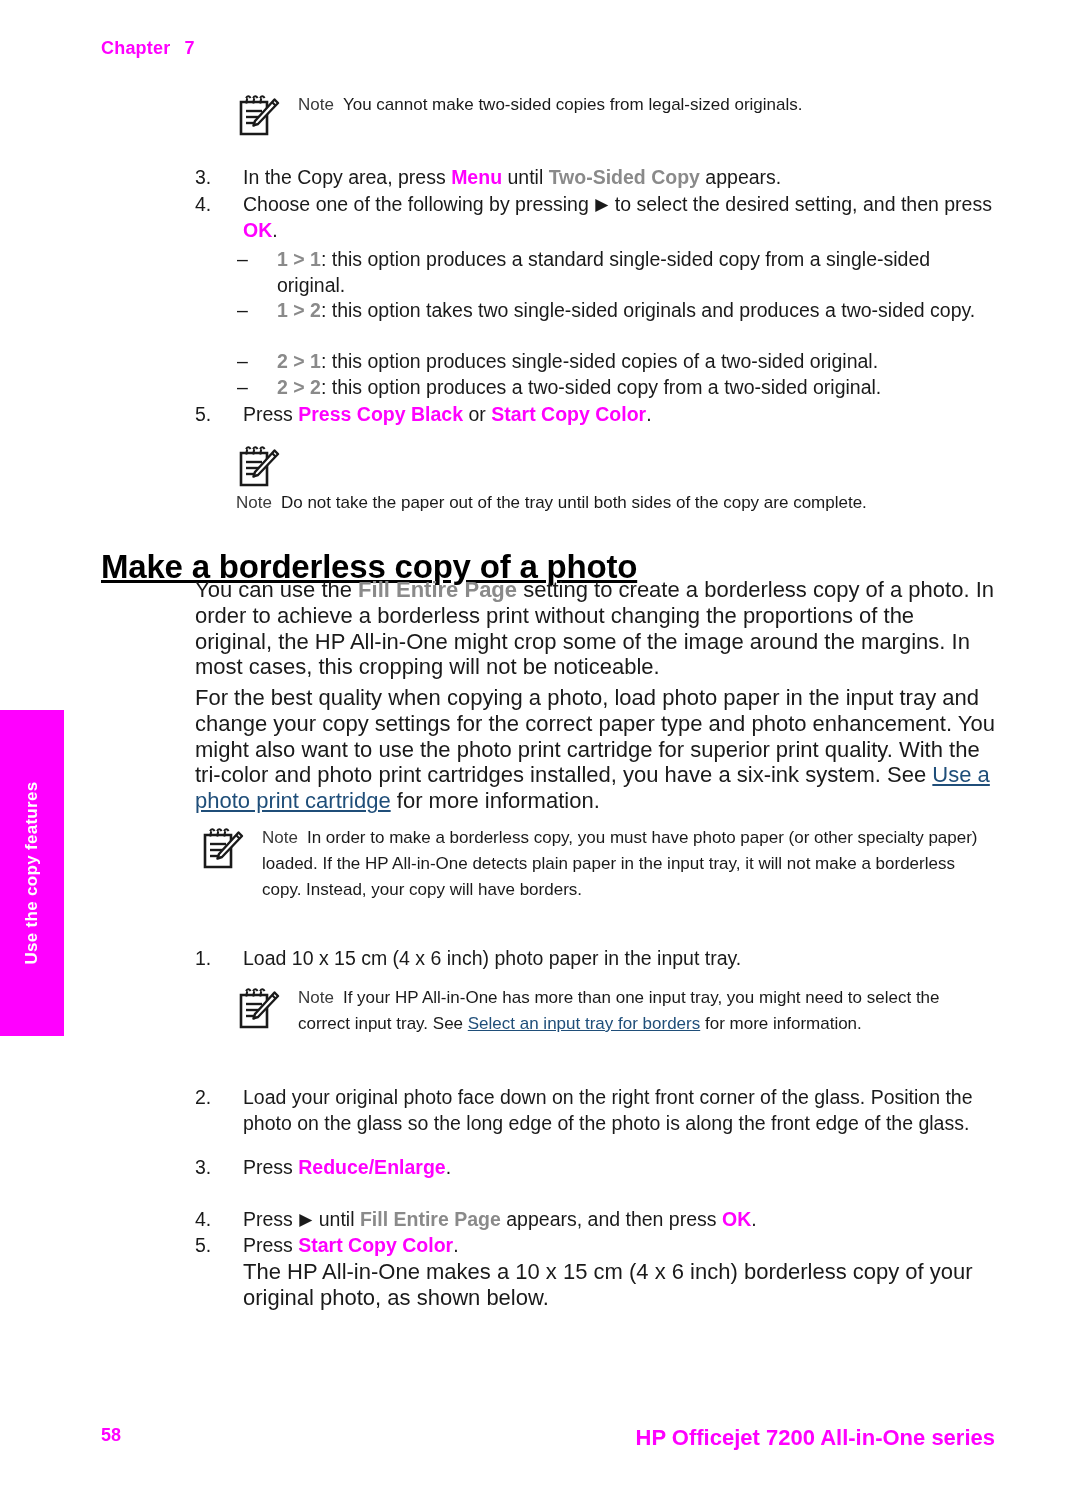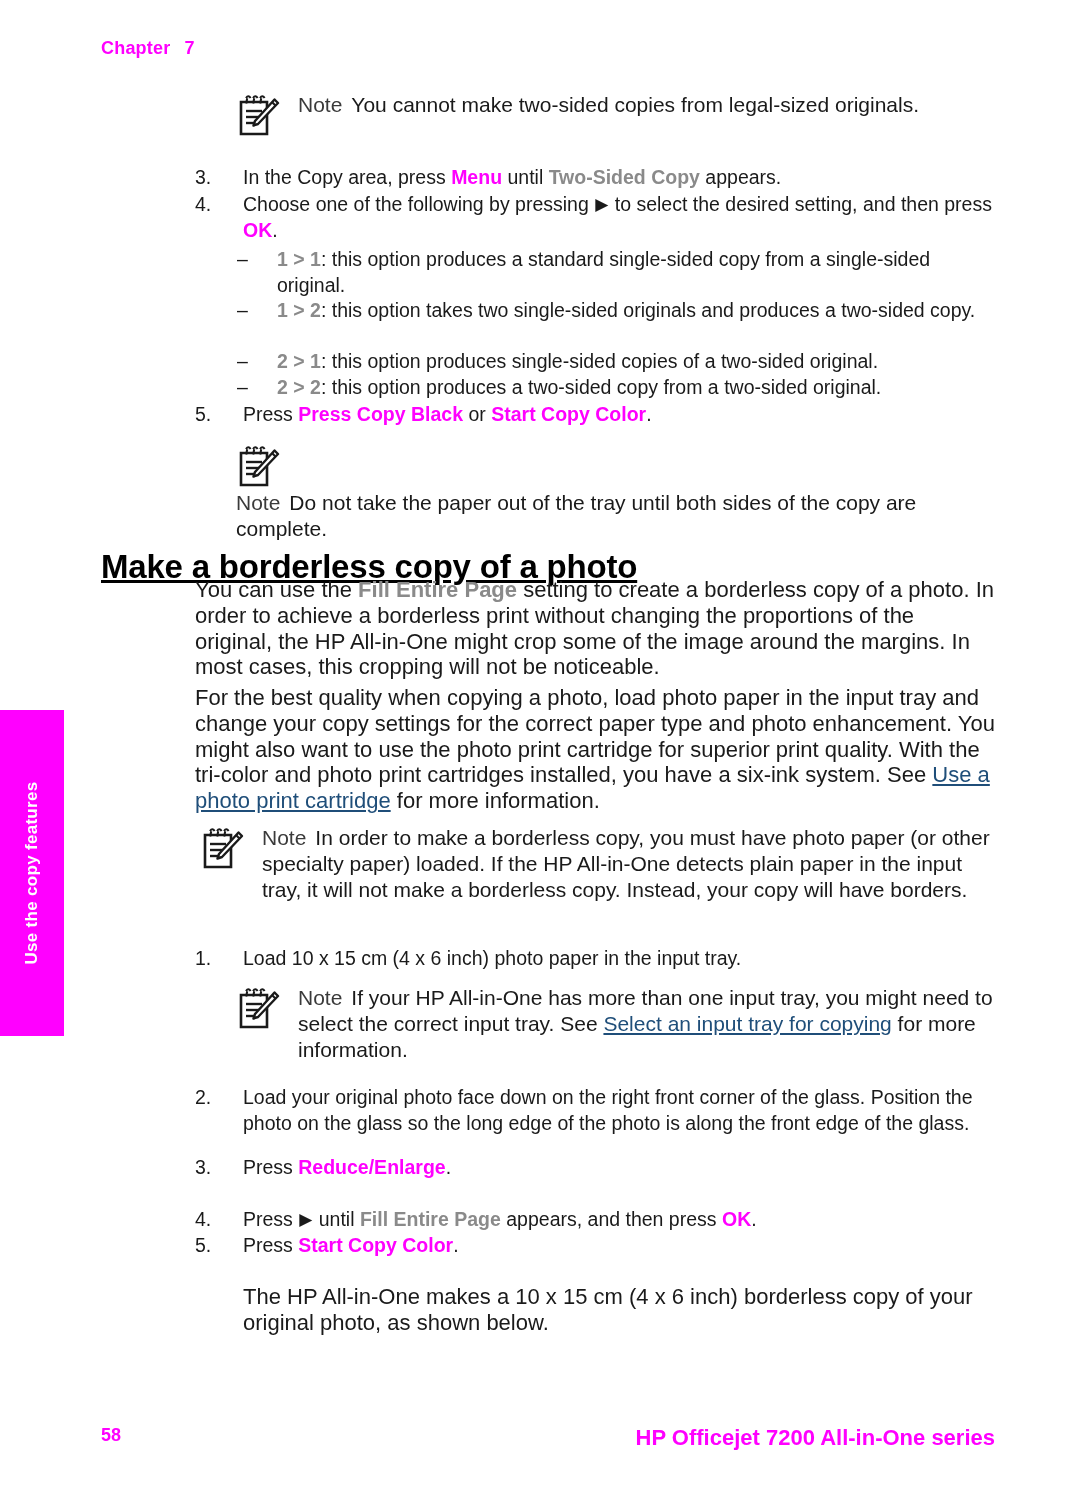--- a/index.html
+++ b/index.html
@@ -64,21 +64,21 @@
   }
   .note-icon {
     flex: 0 0 auto;
     width: 46px;
     height: 46px;
     margin-right: 16px;
     margin-top: 1px;
   }
   .note-icon svg { display: block; }
   .note-body {
-    font-size: 21px;
+    font-size: 17px;
     line-height: 25.8px;
     color: #1a1a1a;
   }
   .note-word {
     color: #3a3a3a;
     font-weight: normal;
   }
   .note-gap { display: inline-block; width: 9px; }
 
   
@@ -320,21 +320,21 @@
         <line x1="11.2" y1="5.2" x2="10.2" y2="10.5" stroke="#1a1a1a" stroke-width="2.1"></line>
         <path d="M17 5 q2.4 -3.4 4.6 0" fill="none" stroke="#1a1a1a" stroke-width="2.1"></path>
         <line x1="18.2" y1="5.2" x2="17.2" y2="10.5" stroke="#1a1a1a" stroke-width="2.1"></line>
         <path d="M24 5 q2.4 -3.4 4.6 0" fill="none" stroke="#1a1a1a" stroke-width="2.1"></path>
         <line x1="25.2" y1="5.2" x2="24.2" y2="10.5" stroke="#1a1a1a" stroke-width="2.1"></line>
         <path d="M38.5 6.5 L42 10 L22 31 L17.5 32.5 L19 28 Z" fill="#ffffff" stroke="#1a1a1a" stroke-width="2.4" stroke-linejoin="round"></path>
         <line x1="36.2" y1="9.2" x2="39.4" y2="12.4" stroke="#1a1a1a" stroke-width="2.1"></line>
       </svg>
     </div>
     <div class="note-body">
-      <span class="note-word">Note</span><span class="note-gap"></span><span>If your HP All-in-One has more than one input tray, you might need to select the correct input tray. See </span><a class="link" href="#">Select an input tray for copying</a><span> for more information.</span>
+      <span class="note-word">Note</span><span class="note-gap"></span><span>If your HP All-in-One has more than one input tray, you might need to select the correct input tray. See </span><a class="link" href="#">Select an input tray for borders</a><span> for more information.</span>
     </div>
   </div>
 
   <div class="num-item" style="left:195px; top:1085px; width:800px;">
     <span class="num-marker">2.</span>
     <span class="num-text">Load your original photo face down on the right front corner of the glass. Position the photo on the glass so the long edge of the photo is along the front edge of the glass.</span>
   </div>
 
   <div class="num-item" style="left:195px; top:1155px; width:800px;">
     <span class="num-marker">3.</span>
@@ -345,18 +345,18 @@
   <div class="num-item" style="left:195px; top:1207px; width:800px;">
     <span class="num-marker">4.</span>
     <span class="num-text"><span>Press </span><span class="arrow-glyph">▶</span><span> until </span><span class="ui-gray">Fill Entire Page</span><span> appears, and then press </span><span class="ui-pink">OK</span><span>.</span></span>
   </div>
 
   <div class="num-item" style="left:195px; top:1233px; width:800px;">
     <span class="num-marker">5.</span>
     <span class="num-text"><span>Press </span><span class="ui-pink">Start Copy Color</span><span>.</span></span>
   </div>
 
-  <div class="para" style="left:243px; top:1259px; width:760px;margin-top:25px;">The HP All-in-One makes a 10 x 15 cm (4 x 6 inch) borderless copy of your original photo, as shown below.</div>
+  <div class="para" style="left:243px; top:1259px; width:760px;">The HP All-in-One makes a 10 x 15 cm (4 x 6 inch) borderless copy of your original photo, as shown below.</div>
 
   <div class="footer-page">58</div>
   <div class="footer-title">HP Officejet 7200 All-in-One series</div>
 
 </div>
 
 </body></html>

